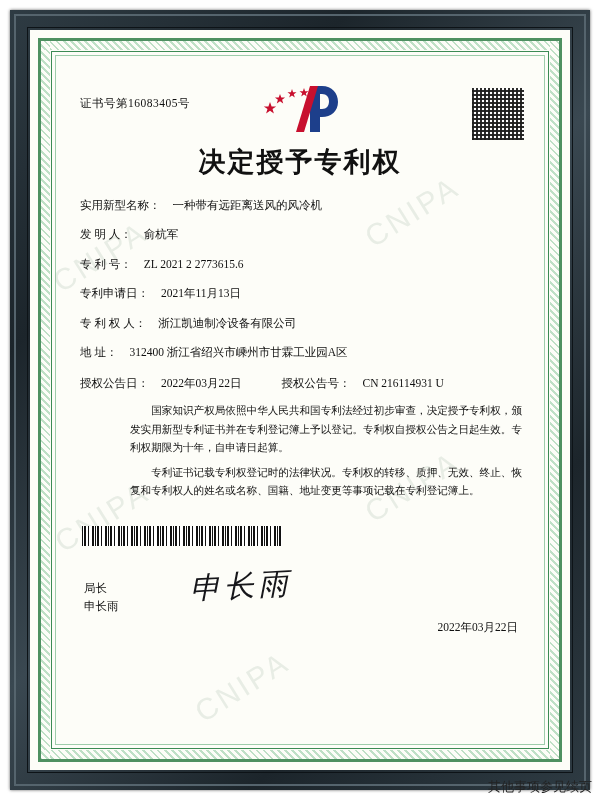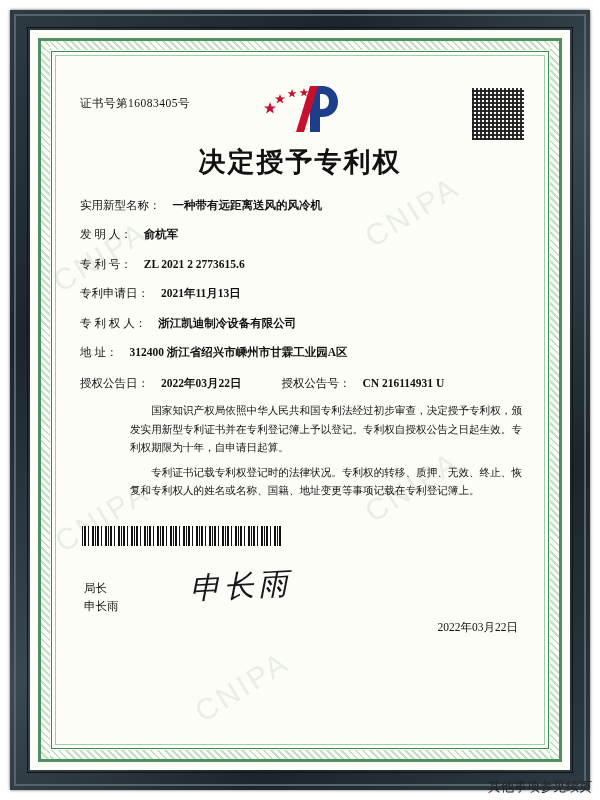--- a/index.html
+++ b/index.html
@@ -188,21 +188,20 @@
     margin-bottom: 14.5px;
     line-height: 1.3;
   }
   .f-label {
     flex: 0 0 auto;
     white-space: nowrap;
   }
   .f-value {
     margin-left: 12px;
     white-space: nowrap;
-    font-weight: bold;
   }
   .two-col {
     display: flex;
     align-items: baseline;
     margin-bottom: 12px;
     line-height: 1.3;
     margin-top: 16px;
   }
   .two-col .col2 {
     margin-left: 40px;

